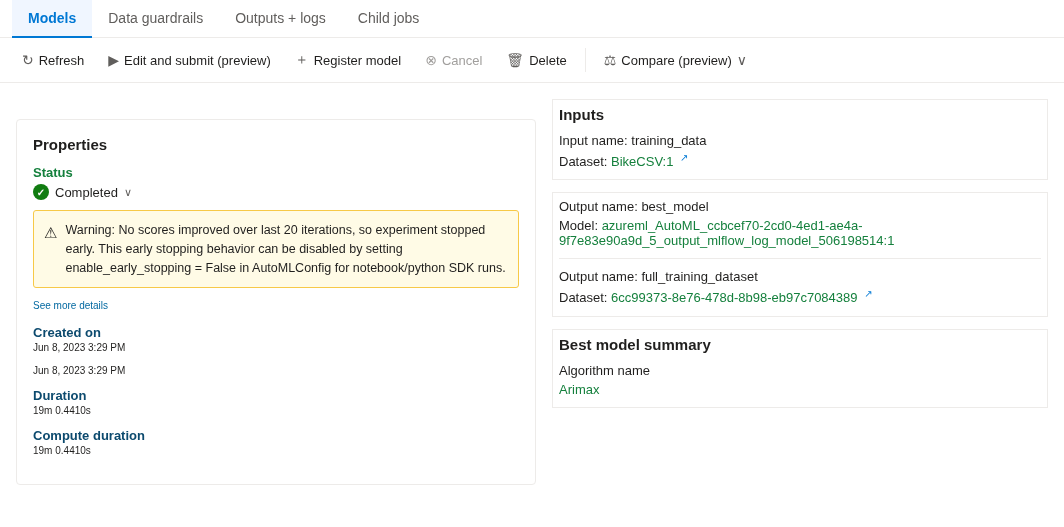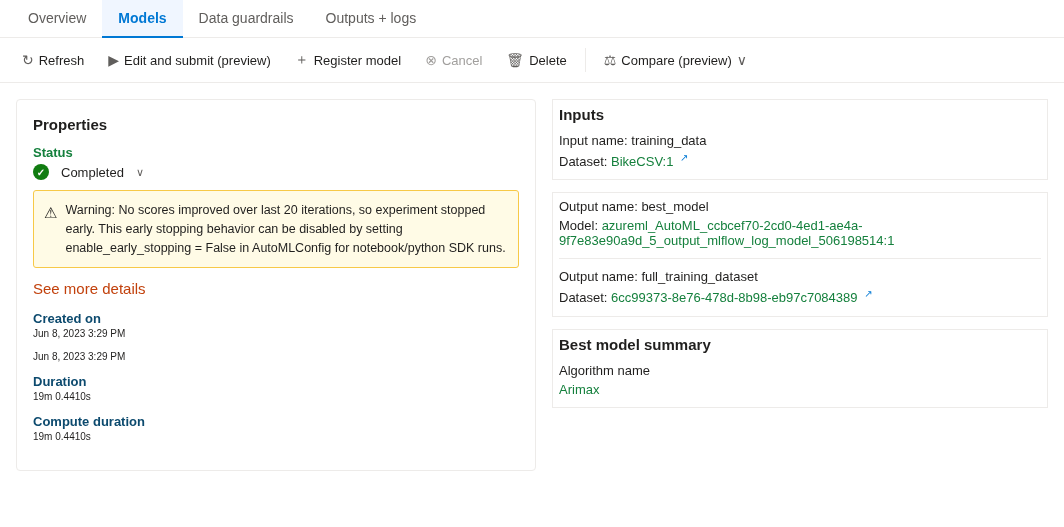--- a/index.html
+++ b/index.html
@@ -13,60 +13,60 @@
     
     .toolbar { display: flex; align-items: center; padding: 8px 12px; gap: 4px; border-bottom: 1px solid #edebe9; flex-wrap: wrap; }
     .toolbar-btn { display: flex; align-items: center; gap: 5px; padding: 5px 10px; cursor: pointer; border: none; background: transparent; font-size: 13px; color: #201f1e; border-radius: 2px; }
     .toolbar-btn .btn-icon { font-size: 14px; color: #605e5c; }
     .toolbar-btn.disabled { color: #a19f9d; cursor: default; }
     .toolbar-btn.disabled .btn-icon { color: #a19f9d; }
     .toolbar-sep { width: 1px; height: 24px; background: #edebe9; margin: 0 4px; }
 
     
     .main { display: flex; gap: 0; padding: 16px; gap: 16px; }
-    .panel-left { flex: 0 0 520px; min-width: 0; }
+    .panel-left { flex: 0 0 520px; min-width: 0; margin-top: 20px; }
     .panel-right { flex: 1; display: flex; flex-direction: column; gap: 12px; }
 
     
     .card { border: 1px solid #edebe9; border-radius: 4px; padding: 16px; background: #fff; }
     .card-title { font-size: 15px; font-weight: 600; margin-bottom: 12px; }
 
     
     .status-label { font-size: 13px; font-weight: 600; color: #15803d; margin-bottom: 4px; }
-    .status-value { display: flex; align-items: center; gap: 12px; font-size: 13px; margin-bottom: 10px; }
+    .status-value { display: flex; align-items: center; gap: 6px; font-size: 13px; margin-bottom: 10px; }
     .status-dot { width: 16px; height: 16px; background: #107c10; border-radius: 50%; display: flex; align-items: center; justify-content: center; }
     .status-dot::after { content: '✓'; color: #fff; font-size: 10px; font-weight: bold; }
     .chevron-down { font-size: 11px; color: #605e5c; cursor: pointer; }
 
     
     .warning-box { display: flex; gap: 8px; background: #fffbe6; border: 1px solid #f7c948; border-radius: 3px; padding: 10px; margin-bottom: 12px; font-size: 12.5px; color: #201f1e; line-height: 1.5; }
     .warning-icon { font-size: 15px; flex-shrink: 0; margin-top: 1px; }
-    .see-more { color: #c2410c; text-decoration: none; font-size: 15px; cursor: pointer; display: block; margin-bottom: 14px; }
+    .see-more { color: #0369a1; text-decoration: none; font-size: 10px; cursor: pointer; display: block; margin-bottom: 14px; }
 
     
     .prop-group { margin-bottom: 12px; }
     .prop-label { font-size: 13px; font-weight: 600; color: #0c4a6e; margin-bottom: 2px; }
     .prop-value { font-size: 10px; color: #201f1e; }
 
     
     .io-card { border: 1px solid #edebe9; border-radius: 0; padding: 6px; background: #fff; }
     .io-title { font-size: 15px; font-weight: 600; margin-bottom: 10px; }
     .io-row { font-size: 13px; margin-bottom: 4px; }
     .io-link { color: #15803d; text-decoration: none; cursor: pointer; }
     .ext-icon { font-size: 10px; margin-left: 3px; vertical-align: super; color: #0078d4; }
     .divider { border: none; border-top: 1px solid #edebe9; margin: 10px 0; }
   </style>
 </head>
 <body>
 
 <div class="tabs">
-  <div class="tab">Overview</div>
   <div class="tab active">Models</div>
   <div class="tab">Data guardrails</div>
   <div class="tab">Outputs + logs</div>
+  <div class="tab">Child jobs</div>
 </div>
 
 <div class="toolbar">
   <button class="toolbar-btn">
     <span class="btn-icon">↻</span>
     <span>Refresh</span>
   </button>
   <button class="toolbar-btn">
     <span class="btn-icon">▶</span>
     <span>Edit and submit (preview)</span>

